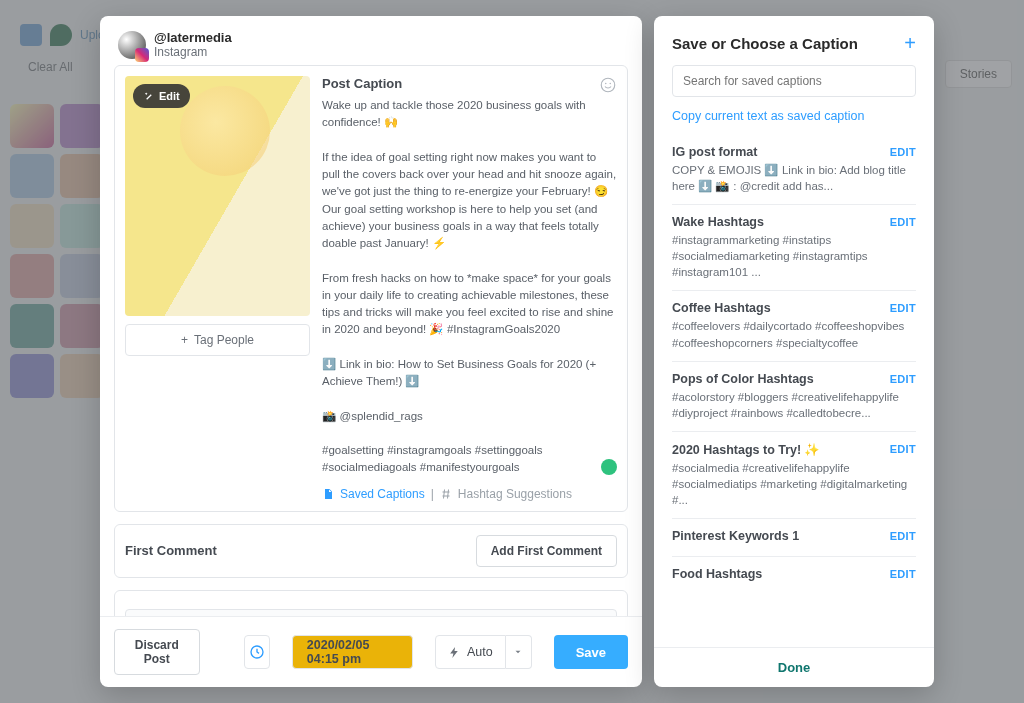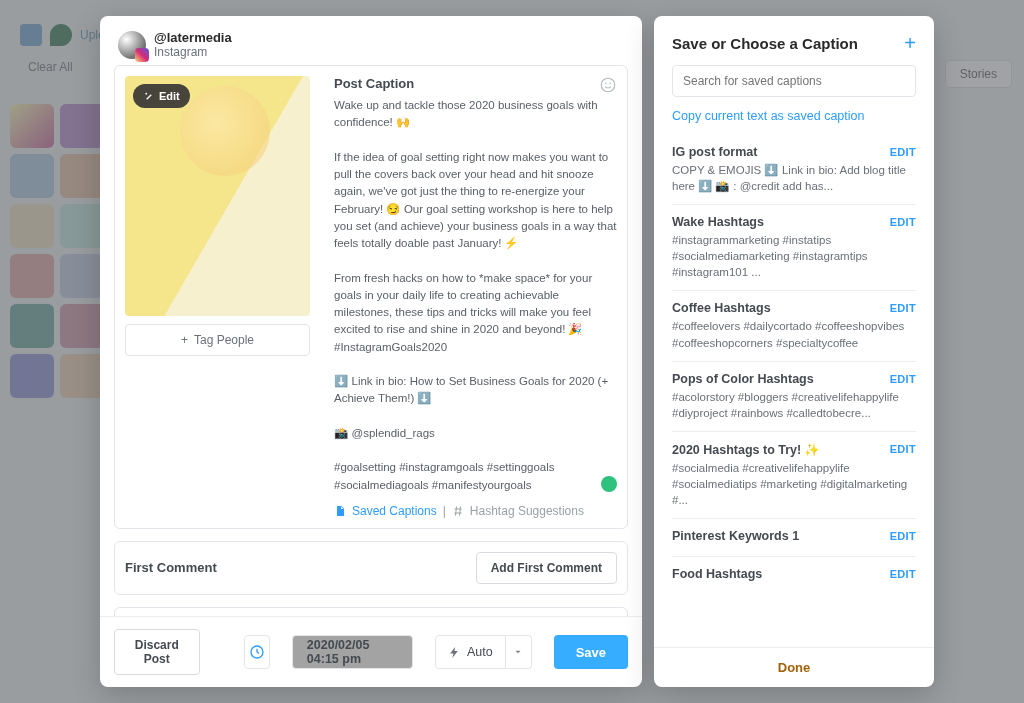--- a/index.html
+++ b/index.html
@@ -33,58 +33,58 @@
 .media-row { display: flex; gap: 12px; }
 .media { width: 185px; flex-shrink: 0; }
 .media-img { width: 185px; height: 240px; border-radius: 4px; background:
   linear-gradient(120deg,#f5e68c 55%, #f7f0cf 55%),
   radial-gradient(circle at 30% 72%, #f0a020 0 42px, transparent 43px);
   position: relative; }
 .media-img::after { content:""; position:absolute; top:10px; right:40px; width:90px; height:90px; border-radius:50%; background: radial-gradient(circle at 40% 40%, #ffe9b0, #f2c96a); opacity:.6; }
 .edit-btn { position: absolute; top: 8px; left: 8px; background: rgba(40,40,45,.85); color:#fff; font-size: 11px; font-weight:600; padding: 6px 10px; border-radius: 14px; display:flex; gap:5px; align-items:center; }
 .tag-btn { width: 100%; margin-top: 8px; border: 1px solid #e2e5e9; background: #fff; border-radius: 4px; padding: 8px; font-size: 12px; color: #6a7078; display:flex; align-items:center; justify-content:center; gap:6px; }
 
-.caption-col { flex: 1; position: relative; margin-left: 12px; }
+.caption-col { flex: 1; position: relative; }
 .cap-title { font-size: 13px; font-weight: 600; color: #454a51; margin-bottom: 6px; }
 .emoji-add { position: absolute; top: 0; right: 0; width: 18px; height: 18px; color: #b0b6bd; }
 .cap-body { font-size: 11.5px; line-height: 1.5; color: #5a6068; white-space: pre-wrap; }
 .grammarly { position:absolute; bottom:26px; right:0; width:16px; height:16px; border-radius:50%; background:#2ec27e; }
 .cap-links { margin-top: 10px; font-size: 12px; display:flex; gap:6px; align-items:center; }
 .link-blue { color: #2e9dff; font-weight: 500; }
 .link-gray { color: #9aa1a8; }
 
 .row-split { display:flex; justify-content:space-between; align-items:center; }
 .section-label { font-size: 13px; font-weight: 600; color: #454a51; }
 .btn-outline { border:1px solid #d7dbdf; background:#fff; padding:8px 14px; border-radius:4px; font-size:12px; font-weight:600; color:#454a51; }
 .link-input { width:100%; border:1px solid #e2e5e9; border-radius:4px; padding:9px 10px; font-size:12px; color:#9aa1a8; margin-top:8px; background:#fafbfc; }
 .more-link { font-size: 11px; font-weight: 600; color:#2e9dff; letter-spacing:.3px; }
 
 .footer { border-top:1px solid #ebedf0; padding:12px 14px; display:flex; gap:22px; align-items:center; }
 .grow { flex:1; }
 .clock-btn { border:1px solid #e2e5e9; background:#fff; width:34px; height:34px; border-radius:4px; display:flex; align-items:center; justify-content:center; color:#2e9dff; }
-.dt { border:1px solid #e2e5e9; background:#a3a3a3; height:34px; border-radius:4px; padding:0 14px; font-size:12.5px; font-weight:600; color:#454a51; display:flex; align-items:center; }
+.dt { border:1px solid #e2e5e9; background:#eab308; height:34px; border-radius:4px; padding:0 14px; font-size:12.5px; font-weight:600; color:#454a51; display:flex; align-items:center; }
 .auto-wrap { display:flex; }
 .auto-btn { border:1px solid #e2e5e9; background:#fff; height:34px; padding:0 12px; font-size:12.5px; color:#454a51; display:flex; align-items:center; gap:6px; border-radius:4px 0 0 4px; }
 .auto-caret { border:1px solid #e2e5e9; border-left:none; background:#fff; height:34px; width:26px; border-radius:0 4px 4px 0; display:flex; align-items:center; justify-content:center; color:#7a8088; }
 .save-btn { background:#36adff; color:#fff; font-weight:600; font-size:13px; border:none; border-radius:4px; height:34px; padding:0 22px; }
 
 
 .rhdr { padding:16px 18px 10px; display:flex; justify-content:space-between; align-items:center; }
 .rtitle { font-size:15px; font-weight:600; color:#2a2a2a; }
 .plus { color:#2e9dff; font-size:20px; font-weight:300; }
 .search { margin:0 18px 10px; border:1px solid #e2e5e9; border-radius:4px; padding:8px 10px; font-size:12px; color:#9aa1a8; }
 .copy-link { padding:2px 18px 12px; font-size:12.5px; color:#2e9dff; font-weight:500; }
 .cap-list { flex:1; overflow-y:auto; padding:0 18px 6px; }
 .cap-item { border-top:1px solid #ebedf0; padding:10px 0; }
 .cap-item:first-child { border-top:none; }
 .cap-item-hdr { display:flex; justify-content:space-between; align-items:center; margin-bottom:3px; }
 .cap-name { font-size:12.5px; font-weight:600; color:#454a51; }
 .edit-link { font-size:11px; font-weight:600; color:#2e9dff; letter-spacing:.3px; }
 .cap-prev { font-size:11.5px; color:#6a7078; line-height:1.4; }
-.done-bar { border-top:1px solid #ebedf0; padding:12px; text-align:center; font-size:13px; font-weight:600; color:#a16207; }
+.done-bar { border-top:1px solid #ebedf0; padding:12px; text-align:center; font-size:13px; font-weight:600; color:#0f766e; }
 
 svg { display:block; }
 </style>
 </head>
 <body>
 
 <div class="bg">
   <div class="bg-top">
     <div class="bg-icon"></div>
       <div class="bg-icon" style="background:#0b8043;border-radius:50% 50% 50% 0"></div>

